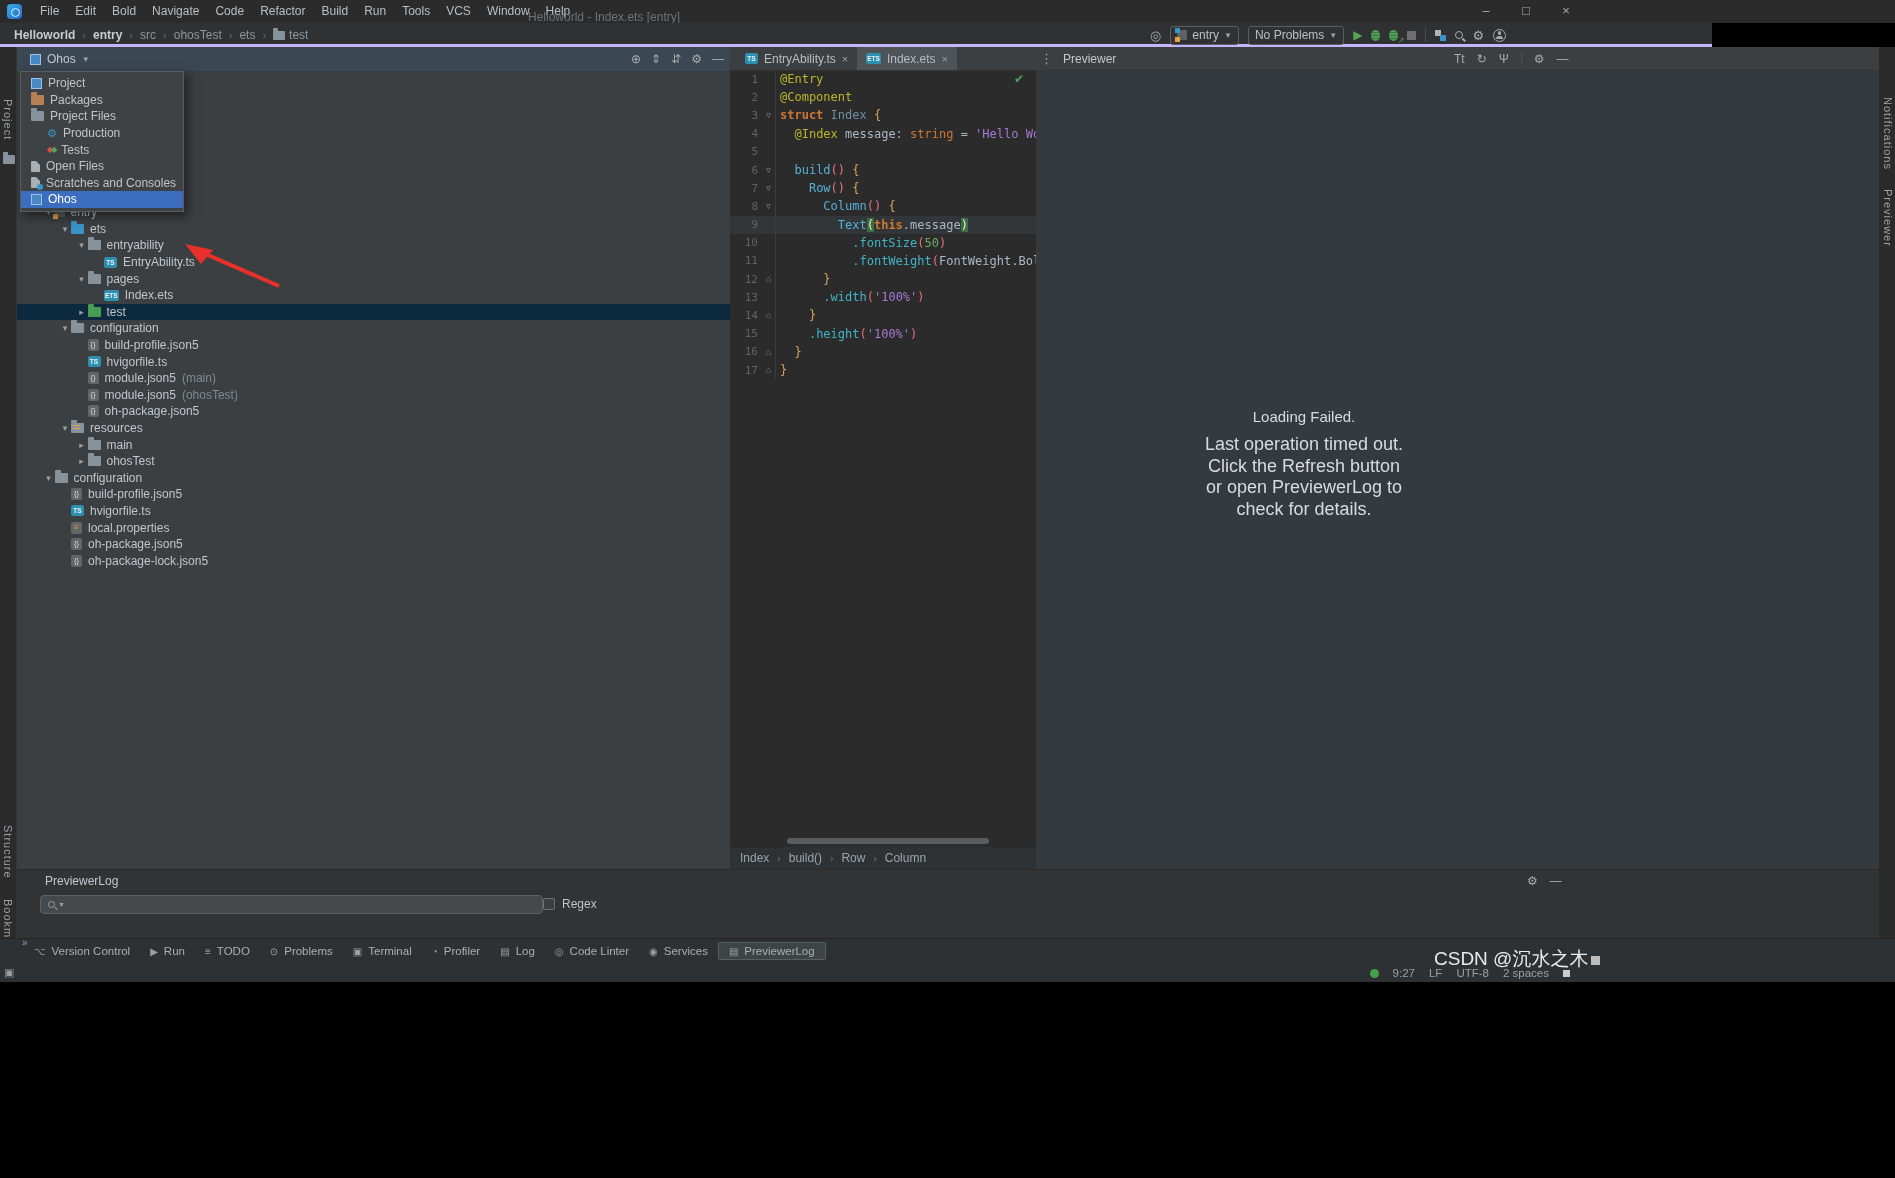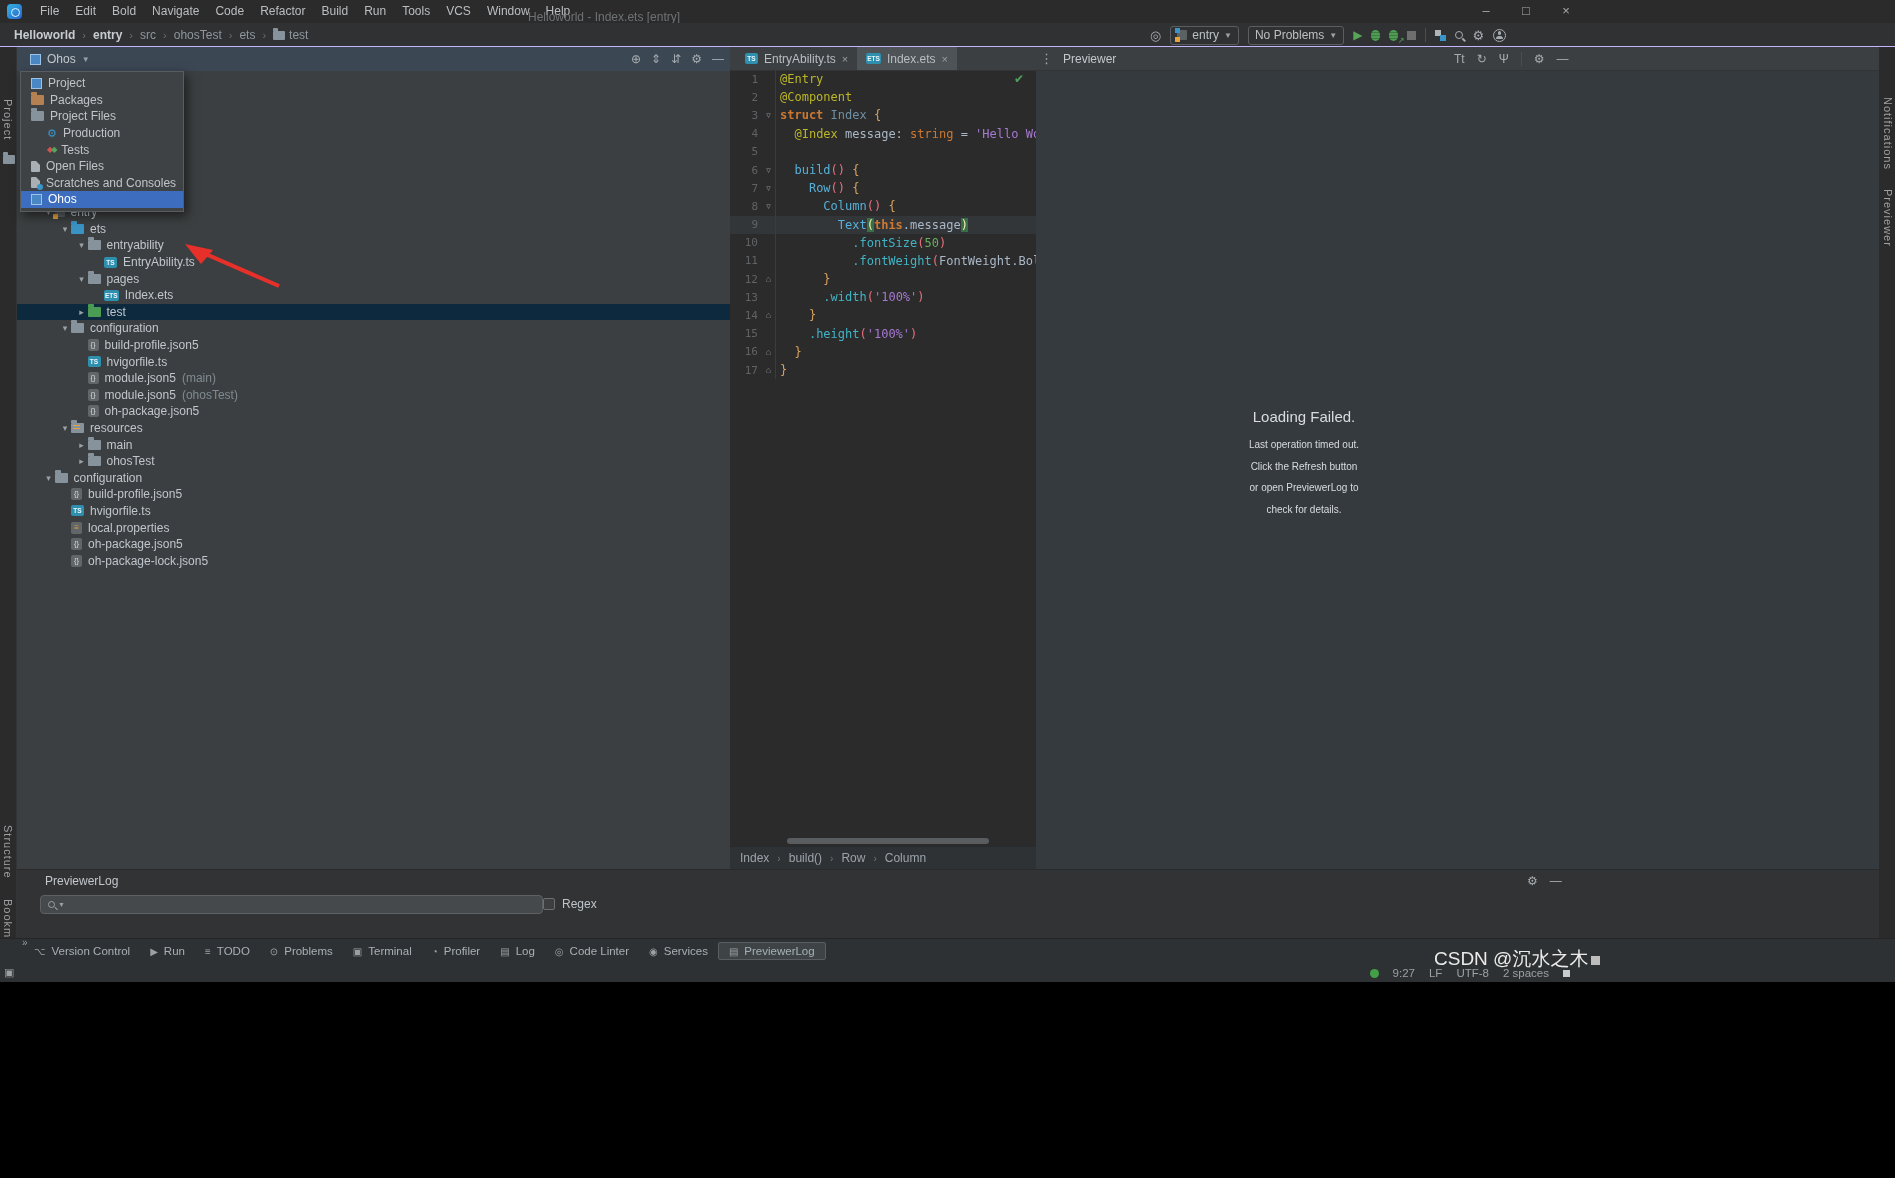--- a/index.html
+++ b/index.html
@@ -13,21 +13,21 @@
           background:linear-gradient(135deg,#34b2e4,#2566ce); }
   .logo::after { content:""; position:absolute; left:4px; top:4px; width:7px; height:7px;
                  border-radius:50%; border:1.5px solid #dff3ff; }
   .menus { position:absolute; left:32px; top:0; height:23px; display:flex; align-items:center; }
   .menu { padding:0 8px; font-size:12px; color:#bbbec1; height:23px; line-height:23px; }
   .wtitle { position:absolute; left:492px; top:6px; height:23px; line-height:23px; font-size:12px; color:#6f7274;margin-left:36px; }
   .winbtns { position:absolute; left:1466px; top:0; height:23px; display:flex; }
   .winbtn { width:40px; height:23px; text-align:center; line-height:21px; color:#a9a9a9; font-size:13px; }
 
   
-  .navbar { position:absolute; left:0; top:23px; width:1895px; height:24px; background:#2f3133; border-bottom:1px solid #c4b5fd; }
+  .navbar { position:absolute; left:0; top:23px; width:1712px; height:24px; background:#2f3133; border-bottom:3px solid #c4b5fd; }
   .crumbs { position:absolute; left:14px; top:0; height:24px; display:flex; align-items:center; gap:7px; }
   .crumb { font-size:12px; color:#8e979e; }
   .crumb.bold { color:#c8ccd0; font-weight:bold; }
   .crumb-sep { font-size:11px; color:#6a6e72; }
   .minifold { display:inline-block; width:12px; height:9px; background:#87939c; border-radius:1px; position:relative; margin-right:4px; vertical-align:-1px;}
   .minifold::before { content:""; position:absolute; left:0; top:-3px; width:5px; height:3px; background:inherit; border-radius:1px 1px 0 0; }
   .tb-right { position:absolute; left:1150px; top:0; height:24px; display:flex; align-items:center; gap:9px; }
   .tb-ic { color:#a7acb0; font-size:13px; line-height:1; }
   .combo { display:flex; align-items:center; gap:5px; border:1px solid #5a5e60; border-radius:3px;
            height:19px; padding:0 6px; color:#bcc0c3; font-size:12px; background:#2f3133; }
@@ -115,21 +115,21 @@
   .ed-sep { color:#6e7478; font-size:10px; }
 
   
   .previewer { position:absolute; left:1036px; top:47px; width:843px; height:822px; background:#343a3e; }
   .pv-header { position:absolute; left:0; top:0; width:843px; height:24px; background:#3c3f41; border-bottom:1px solid #323435;
                display:flex; align-items:center; padding-left:4px; gap:10px; }
   .pv-title { font-size:12px; color:#c3c8cc; }
   .pv-icons { position:absolute; left:418px; top:0; height:24px; display:flex; align-items:center; gap:12px; color:#a7acb0; font-size:12px; }
   .pv-msg { position:absolute; left:118px; top:361px; width:300px; text-align:center; color:#d8dce0; }
   .pv-msg .t { font-size:15px; margin-bottom:9px; }
-  .pv-msg .l { font-size:10px; line-height:21.5px; }
+  .pv-msg .l { font-size:18px; line-height:21.5px; }
 
   
   .bottom { position:absolute; left:17px; top:869px; width:1862px; height:69px; background:#313335; border-top:1px solid #282a2b; }
   .bp-title { position:absolute; left:28px; top:0; height:22px; line-height:22px; font-size:12px; color:#c3c8cc; }
   .bp-icons { position:absolute; left:1510px; top:0; height:22px; display:flex; align-items:center; gap:12px; color:#a7acb0; font-size:12px; }
   .search-row { position:absolute; left:23px; top:23px; height:22px; display:flex; align-items:center; }
   .search-box { width:503px; height:19px; background:#45494b; border:1px solid #5e6163; border-radius:4px;
                 display:flex; align-items:center; padding-left:7px; gap:3px; }
   .search-box input { flex:1; background:transparent; border:none; outline:none; color:#c3c8cc; font-size:12px; }
   .mag { position:relative; width:7px; height:7px; border:1.4px solid #9aa0a4; border-radius:50%; }

